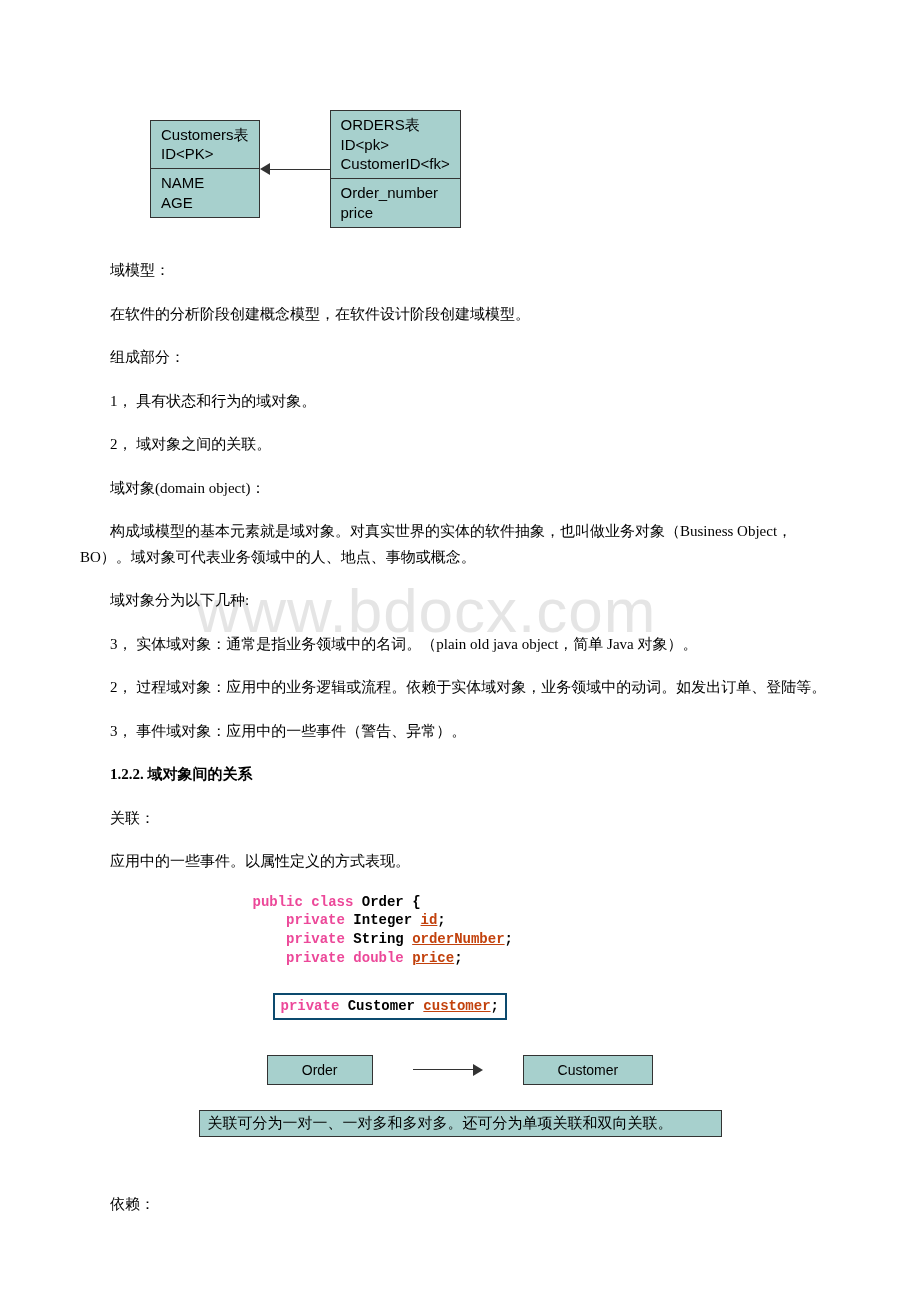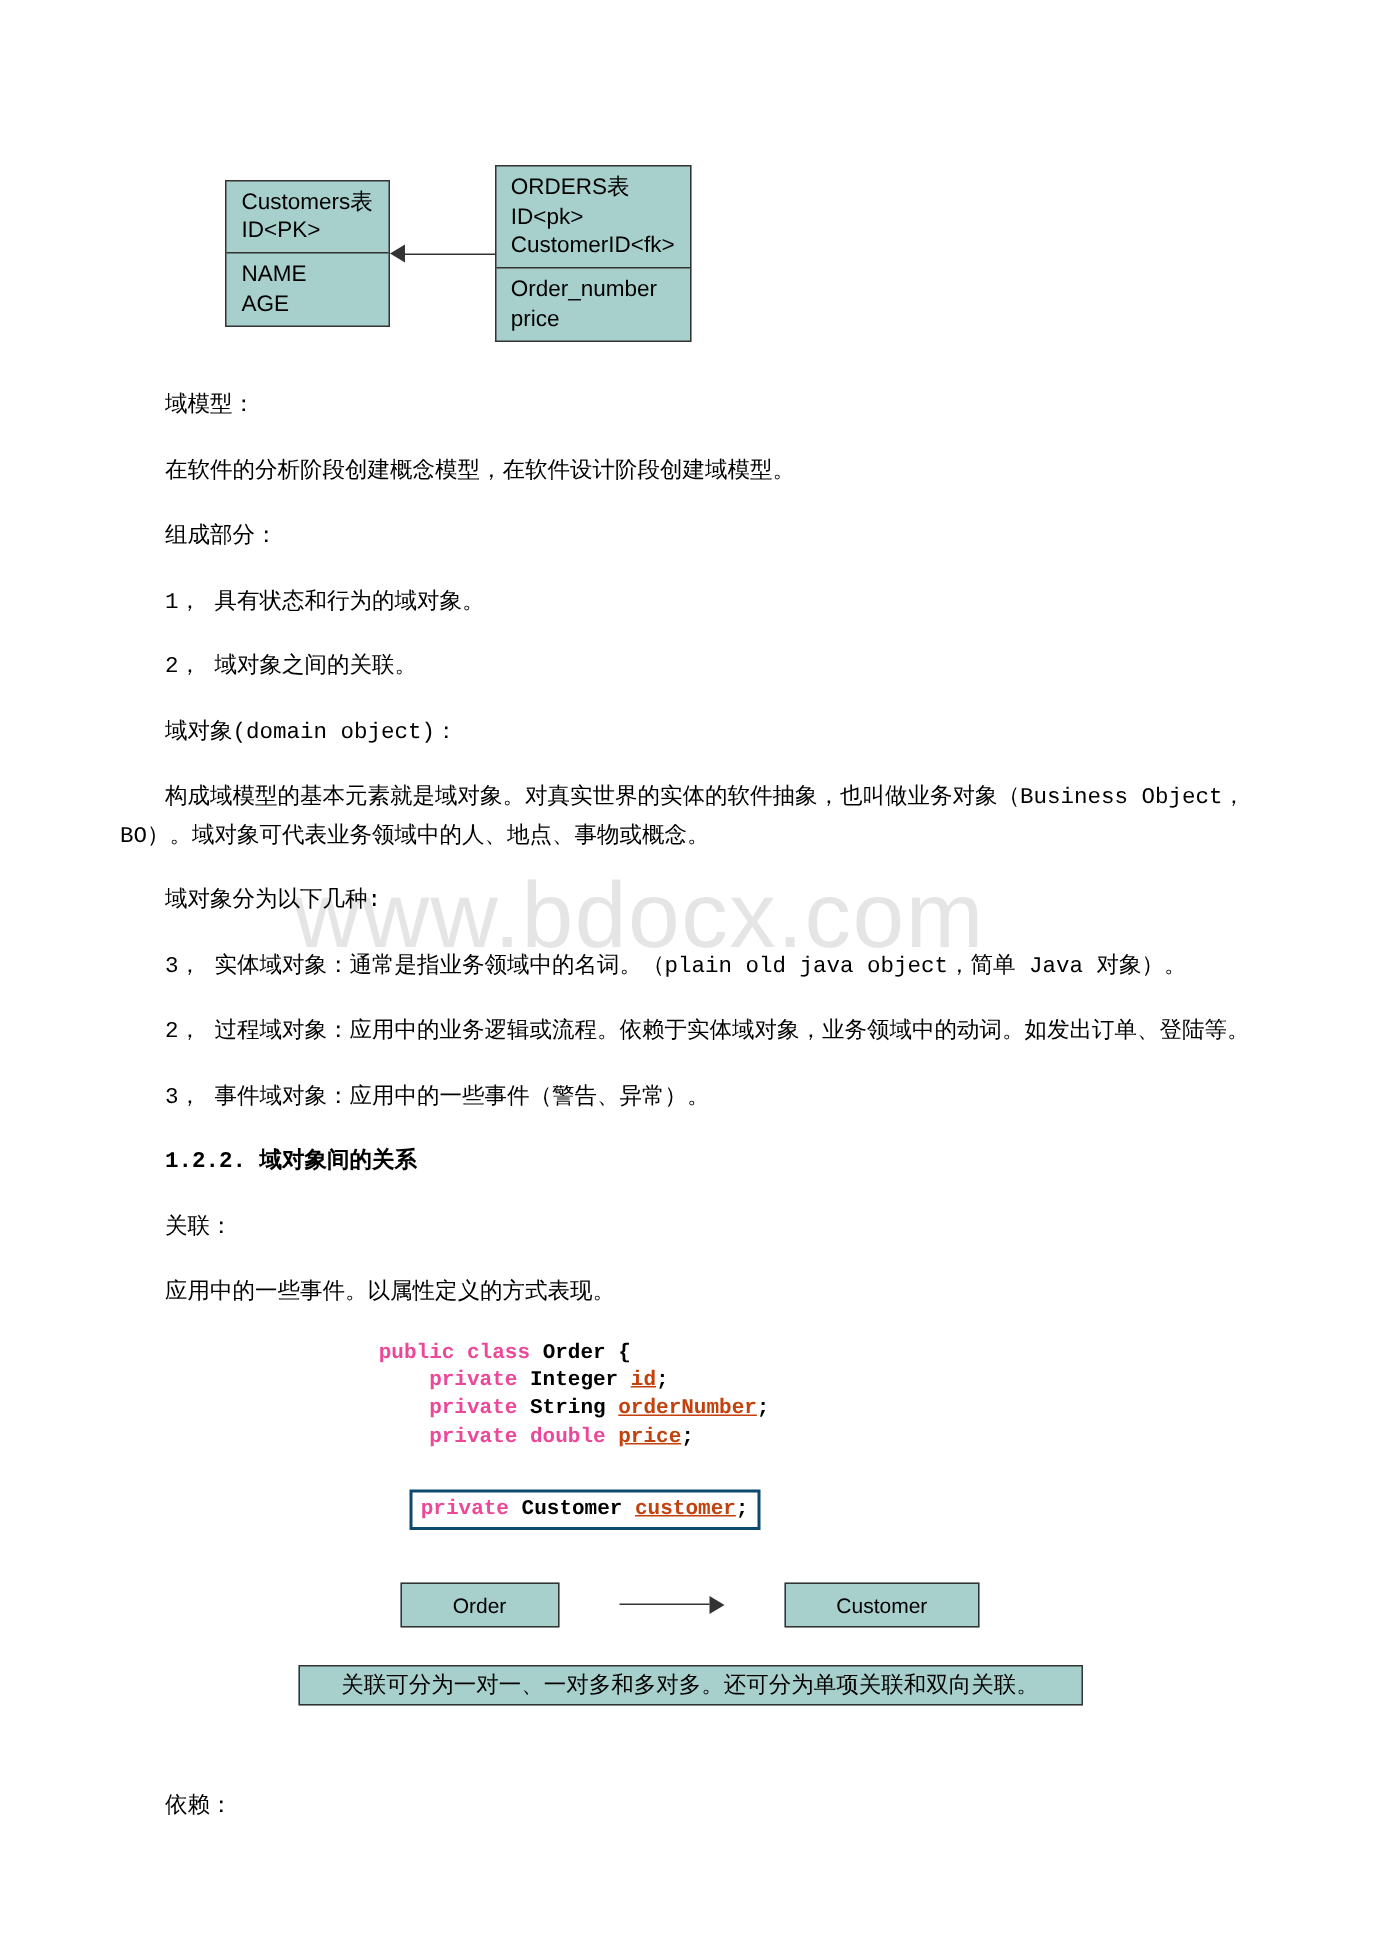--- a/index.html
+++ b/index.html
@@ -65,21 +65,20 @@
     .arrow-line {
       height: 1px;
       background: #333;
       width: 60px;
       display: inline-block;
     }
     p.para {
       margin: 0 0 18px 0;
       line-height: 1.7;
       text-indent: 2em;
-      font-family: Liberation Mono, monospace;
     }
     .bold-head {
       font-weight: bold;
     }
     .code-block {
       font-family: "Courier New", monospace;
       font-size: 14px;
       line-height: 1.35;
       margin: 0 auto 15px auto;
       width: 415px;
@@ -113,21 +112,20 @@
       font-family: "Microsoft YaHei", Arial, sans-serif;
       font-size: 14px;
     }
     .assoc-note {
       background: #a7d0cd;
       border: 1px solid #333;
       padding: 3px 8px;
       font-size: 15px;
       margin: 0 auto;
       width: 505px;
-      text-align: center;
     }
     .watermark {
       position: absolute;
       top: 575px;
       left: 0;
       width: 852px;
       text-align: center;
       font-size: 62px;
       color: rgba(180,180,180,0.35);
       letter-spacing: 1px;

